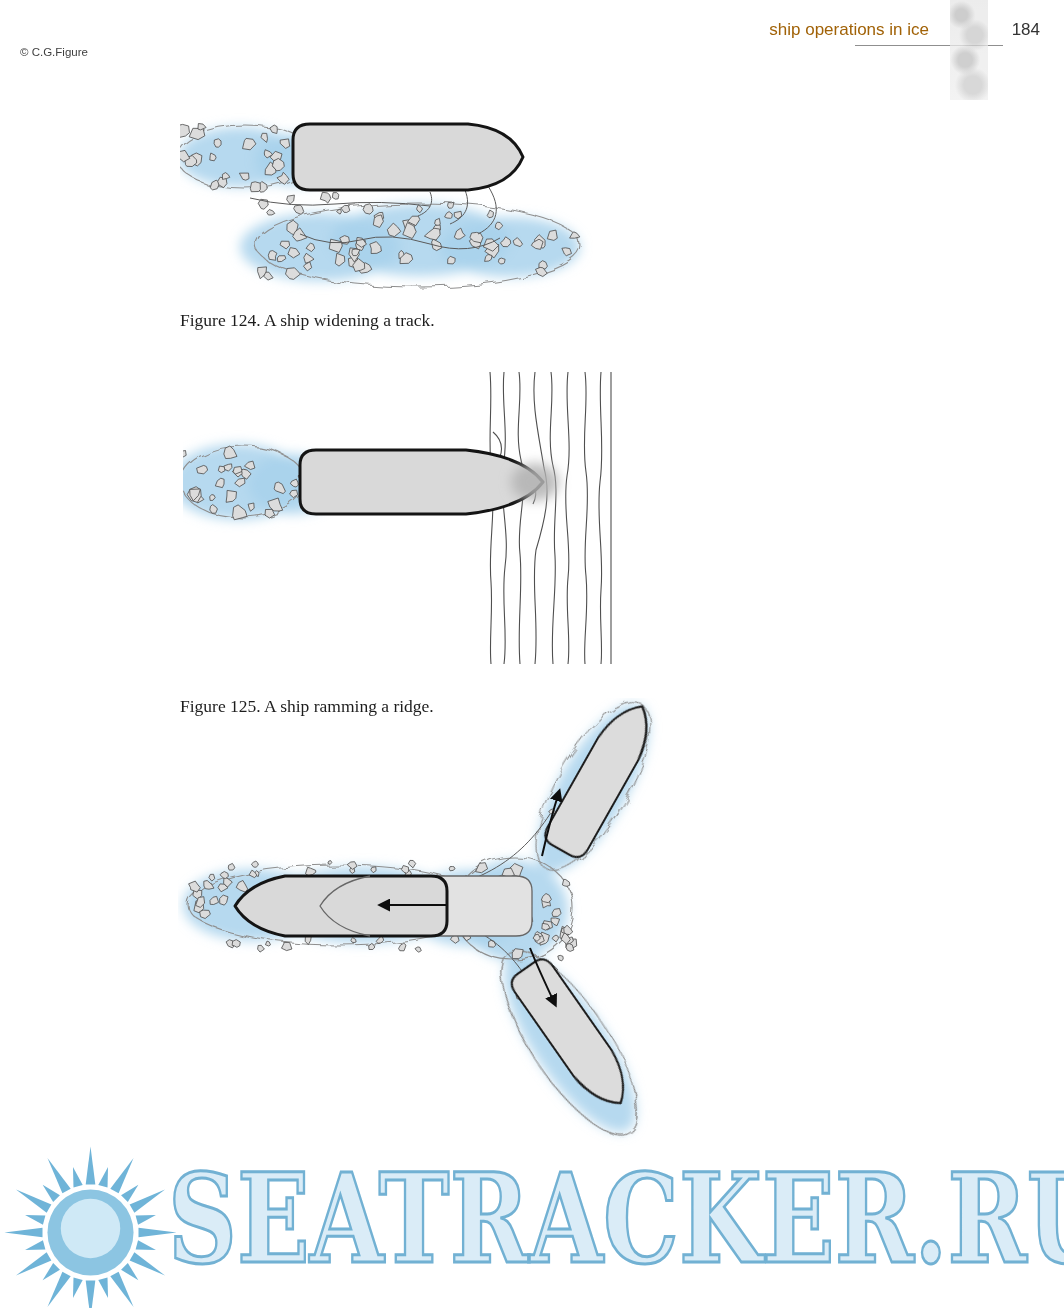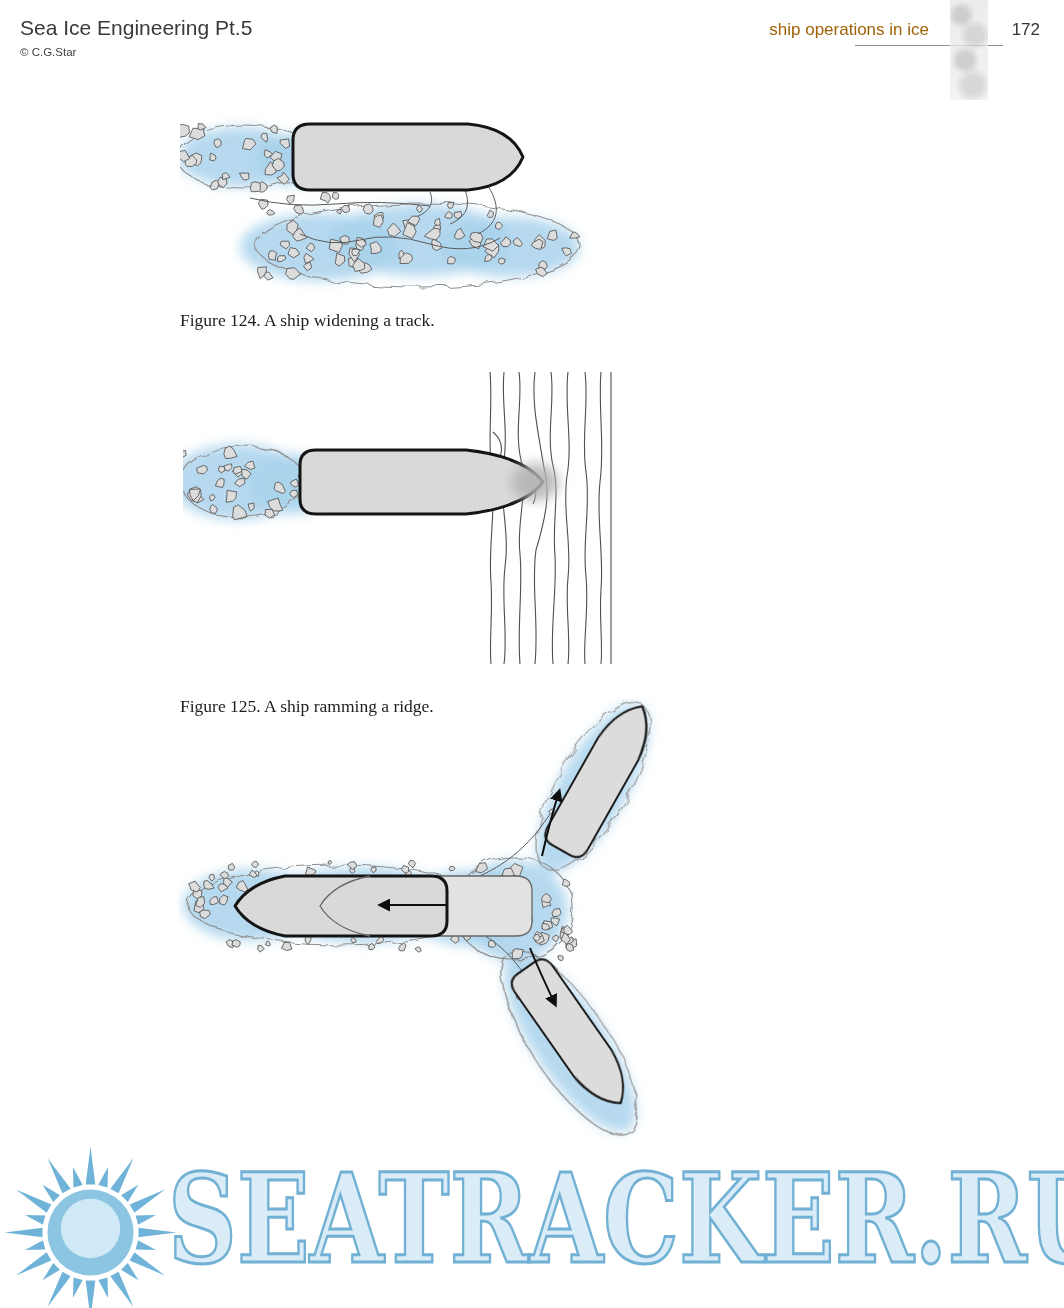--- a/index.html
+++ b/index.html
@@ -65,24 +65,23 @@
         <feDisplacementMap in="SourceGraphic" in2="n" scale="9"></feDisplacementMap>
       </filter>
       <marker id="arrowhead" viewBox="0 0 10 10" refX="7" refY="5" markerWidth="6.5" markerHeight="6.5" orient="auto">
         <path d="M0,0 L10,5 L0,10 Z" fill="#0e0e0e"></path>
       </marker>
       <path id="hullR" d="M14,0 L116,0 Q150,3 165,23 Q150,43 116,46 L14,46 Q0,46 0,33 L0,13 Q0,0 14,0 Z"></path>
       <path id="hullL" d="M50,0 L196,0 Q212,0 212,15 L212,45 Q212,60 196,60 L50,60 Q14,53 0,30 Q14,7 50,0 Z"></path>
     </defs>
   </svg>
 
-  <div class="hdr-title">Sea Ice Engineering Pt.5</div>
-  <div class="hdr-copy">© C.G.Star</div>
+  <div class="hdr-copy">© C.G.Figure</div>
   <div class="hdr-section">ship operations in ice</div>
-  <div class="hdr-page">172</div>
+  <div class="hdr-page">184</div>
   <div class="hdr-rule"></div>
   <div class="texture"></div>
 
   <svg class="fig" style="left:180px;top:112px;" width="425" height="190" viewBox="0 0 425 190" role="img">
     <g filter="url(#soft)">
       <ellipse class="blue" cx="60" cy="45" rx="62" ry="30"></ellipse>
       <ellipse class="blue" cx="115" cy="48" rx="40" ry="26"></ellipse>
       <ellipse class="blue" cx="140" cy="135" rx="80" ry="34"></ellipse>
       <ellipse class="blue" cx="240" cy="128" rx="90" ry="36"></ellipse>
       <ellipse class="blue" cx="330" cy="135" rx="70" ry="30"></ellipse>

